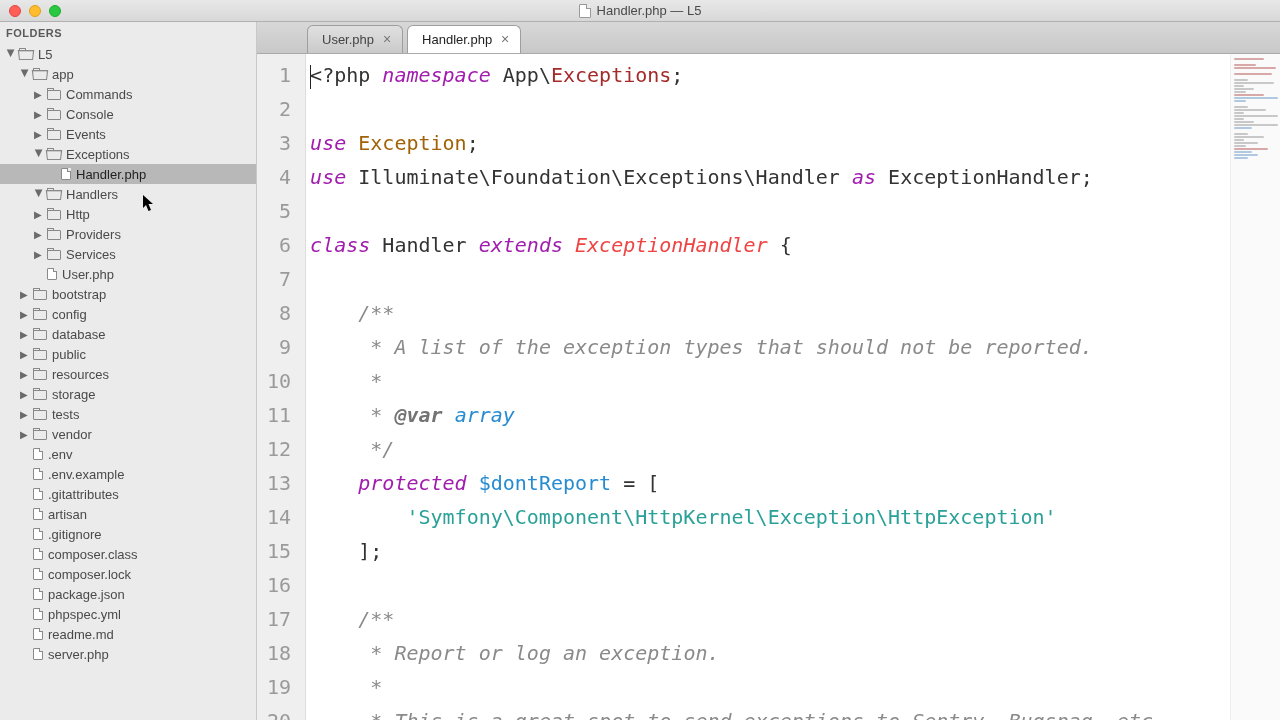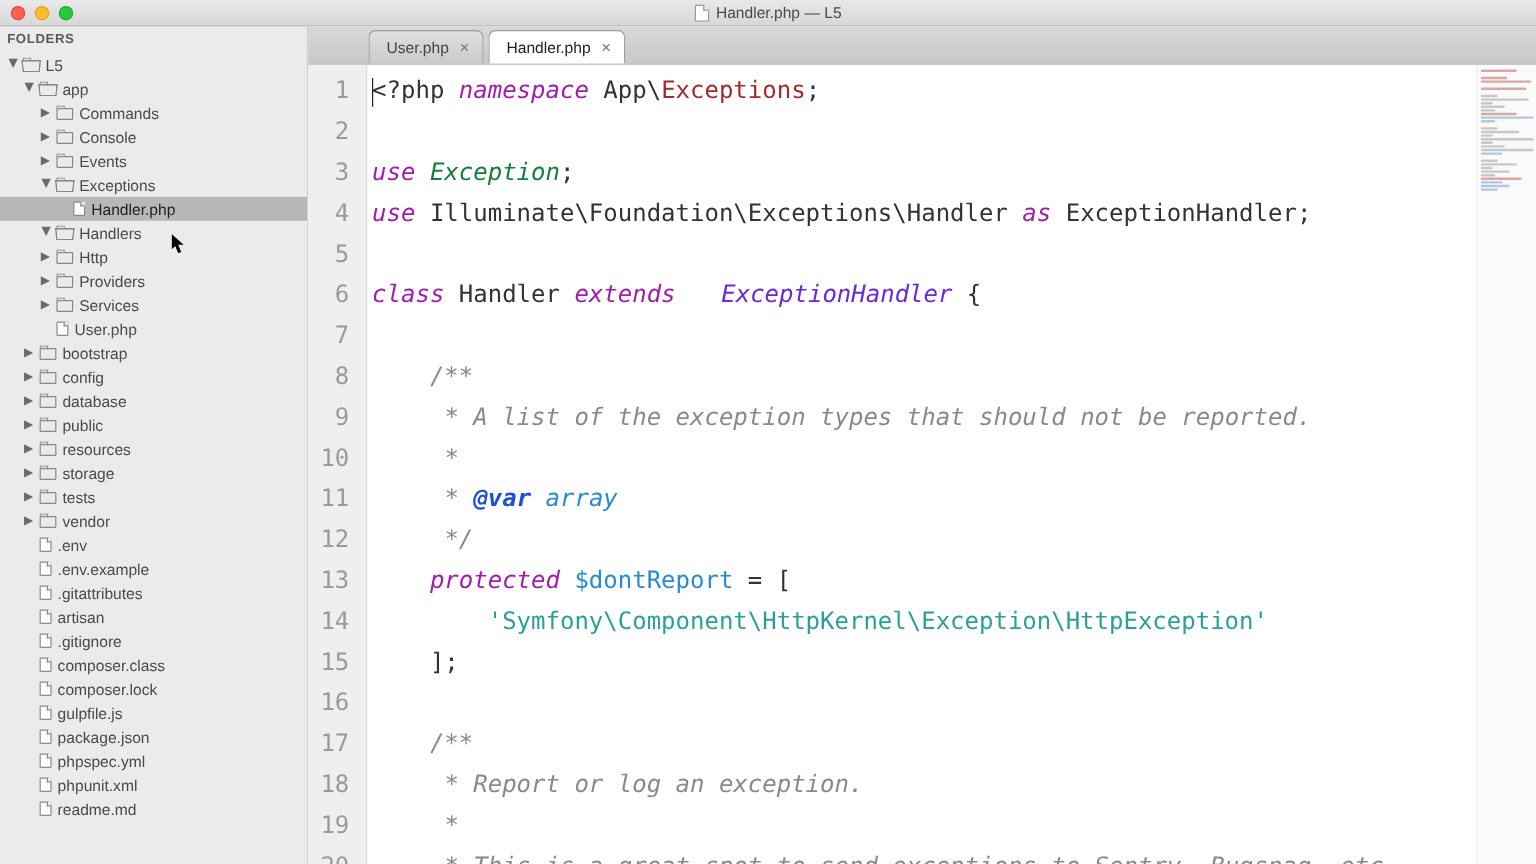--- a/index.html
+++ b/index.html
@@ -161,25 +161,25 @@
   overflow: hidden;
   color: #333;
 }
 .cursor {
   display: inline-block; width: 0; height: 24px;
   border-left: 1px solid #222; vertical-align: middle;
   margin-right: -1px;
 }
 .k-red-i { color: #a21caf; font-style: italic; }
 .k-brown { color: #a52a2a; }
-.k-olive-i { color: #15803d; font-style: italic; }
-.k-teal-i { color: #6d28d9; font-style: italic; margin-left: 26px; }
+.k-olive-i { color: #a16207; }
+.k-teal-i { color: #ef4444; font-style: italic; }
 .k-blue { color: #268bd2; }
 .comment-i { color: #8a8a8a; font-style: italic; }
-.tag-i { color: #1d4ed8; font-style: italic; font-weight: bold;}
+.tag-i { color: #737373; font-style: italic; font-weight: bold;}
 .type-i { color: #268bd2; font-style: italic; text-align: right; }
 .str { color: #2aa198; }
 
 .minimap {
   width: 50px;
   background: #fafafa;
   border-left: 1px solid #eee;
   padding: 4px 3px;
 }
 .mm-line { height: 2px; margin-bottom: 1px; background: #b0c8e0; border-radius: 1px; }
@@ -373,45 +373,39 @@
         <div class="tree-row">
           <span class="spacer" style="width: 14px;"></span>
           <span class="spacer" style="width: 10px;"></span>
           <span class="file-icon"></span>
           <span class="tree-label">composer.lock</span>
         </div>
         <div class="tree-row">
           <span class="spacer" style="width: 14px;"></span>
           <span class="spacer" style="width: 10px;"></span>
           <span class="file-icon"></span>
-          <span class="tree-label">gulpfile.js</span>
-        </div>
-        <div class="tree-row">
-          <span class="spacer" style="width: 14px;"></span>
-          <span class="spacer" style="width: 10px;"></span>
-          <span class="file-icon"></span>
           <span class="tree-label">package.json</span>
         </div>
         <div class="tree-row">
           <span class="spacer" style="width: 14px;"></span>
           <span class="spacer" style="width: 10px;"></span>
           <span class="file-icon"></span>
           <span class="tree-label">phpspec.yml</span>
         </div>
         <div class="tree-row">
           <span class="spacer" style="width: 14px;"></span>
           <span class="spacer" style="width: 10px;"></span>
           <span class="file-icon"></span>
-          <span class="tree-label">phpunit.xml</span>
-        </div>
-        <div class="tree-row">
-          <span class="spacer" style="width: 14px;"></span>
-          <span class="spacer" style="width: 10px;"></span>
-          <span class="file-icon"></span>
           <span class="tree-label">readme.md</span>
+        </div>
+        <div class="tree-row">
+          <span class="spacer" style="width: 14px;"></span>
+          <span class="spacer" style="width: 10px;"></span>
+          <span class="file-icon"></span>
+          <span class="tree-label">server.php</span>
         </div>
       </div>
   </div>
 
   <div class="editor-area">
     <div class="tabbar" id="tabbar">
         <div class="tab">
           <span>User.php</span>
           <span class="close">×</span>
         </div>

